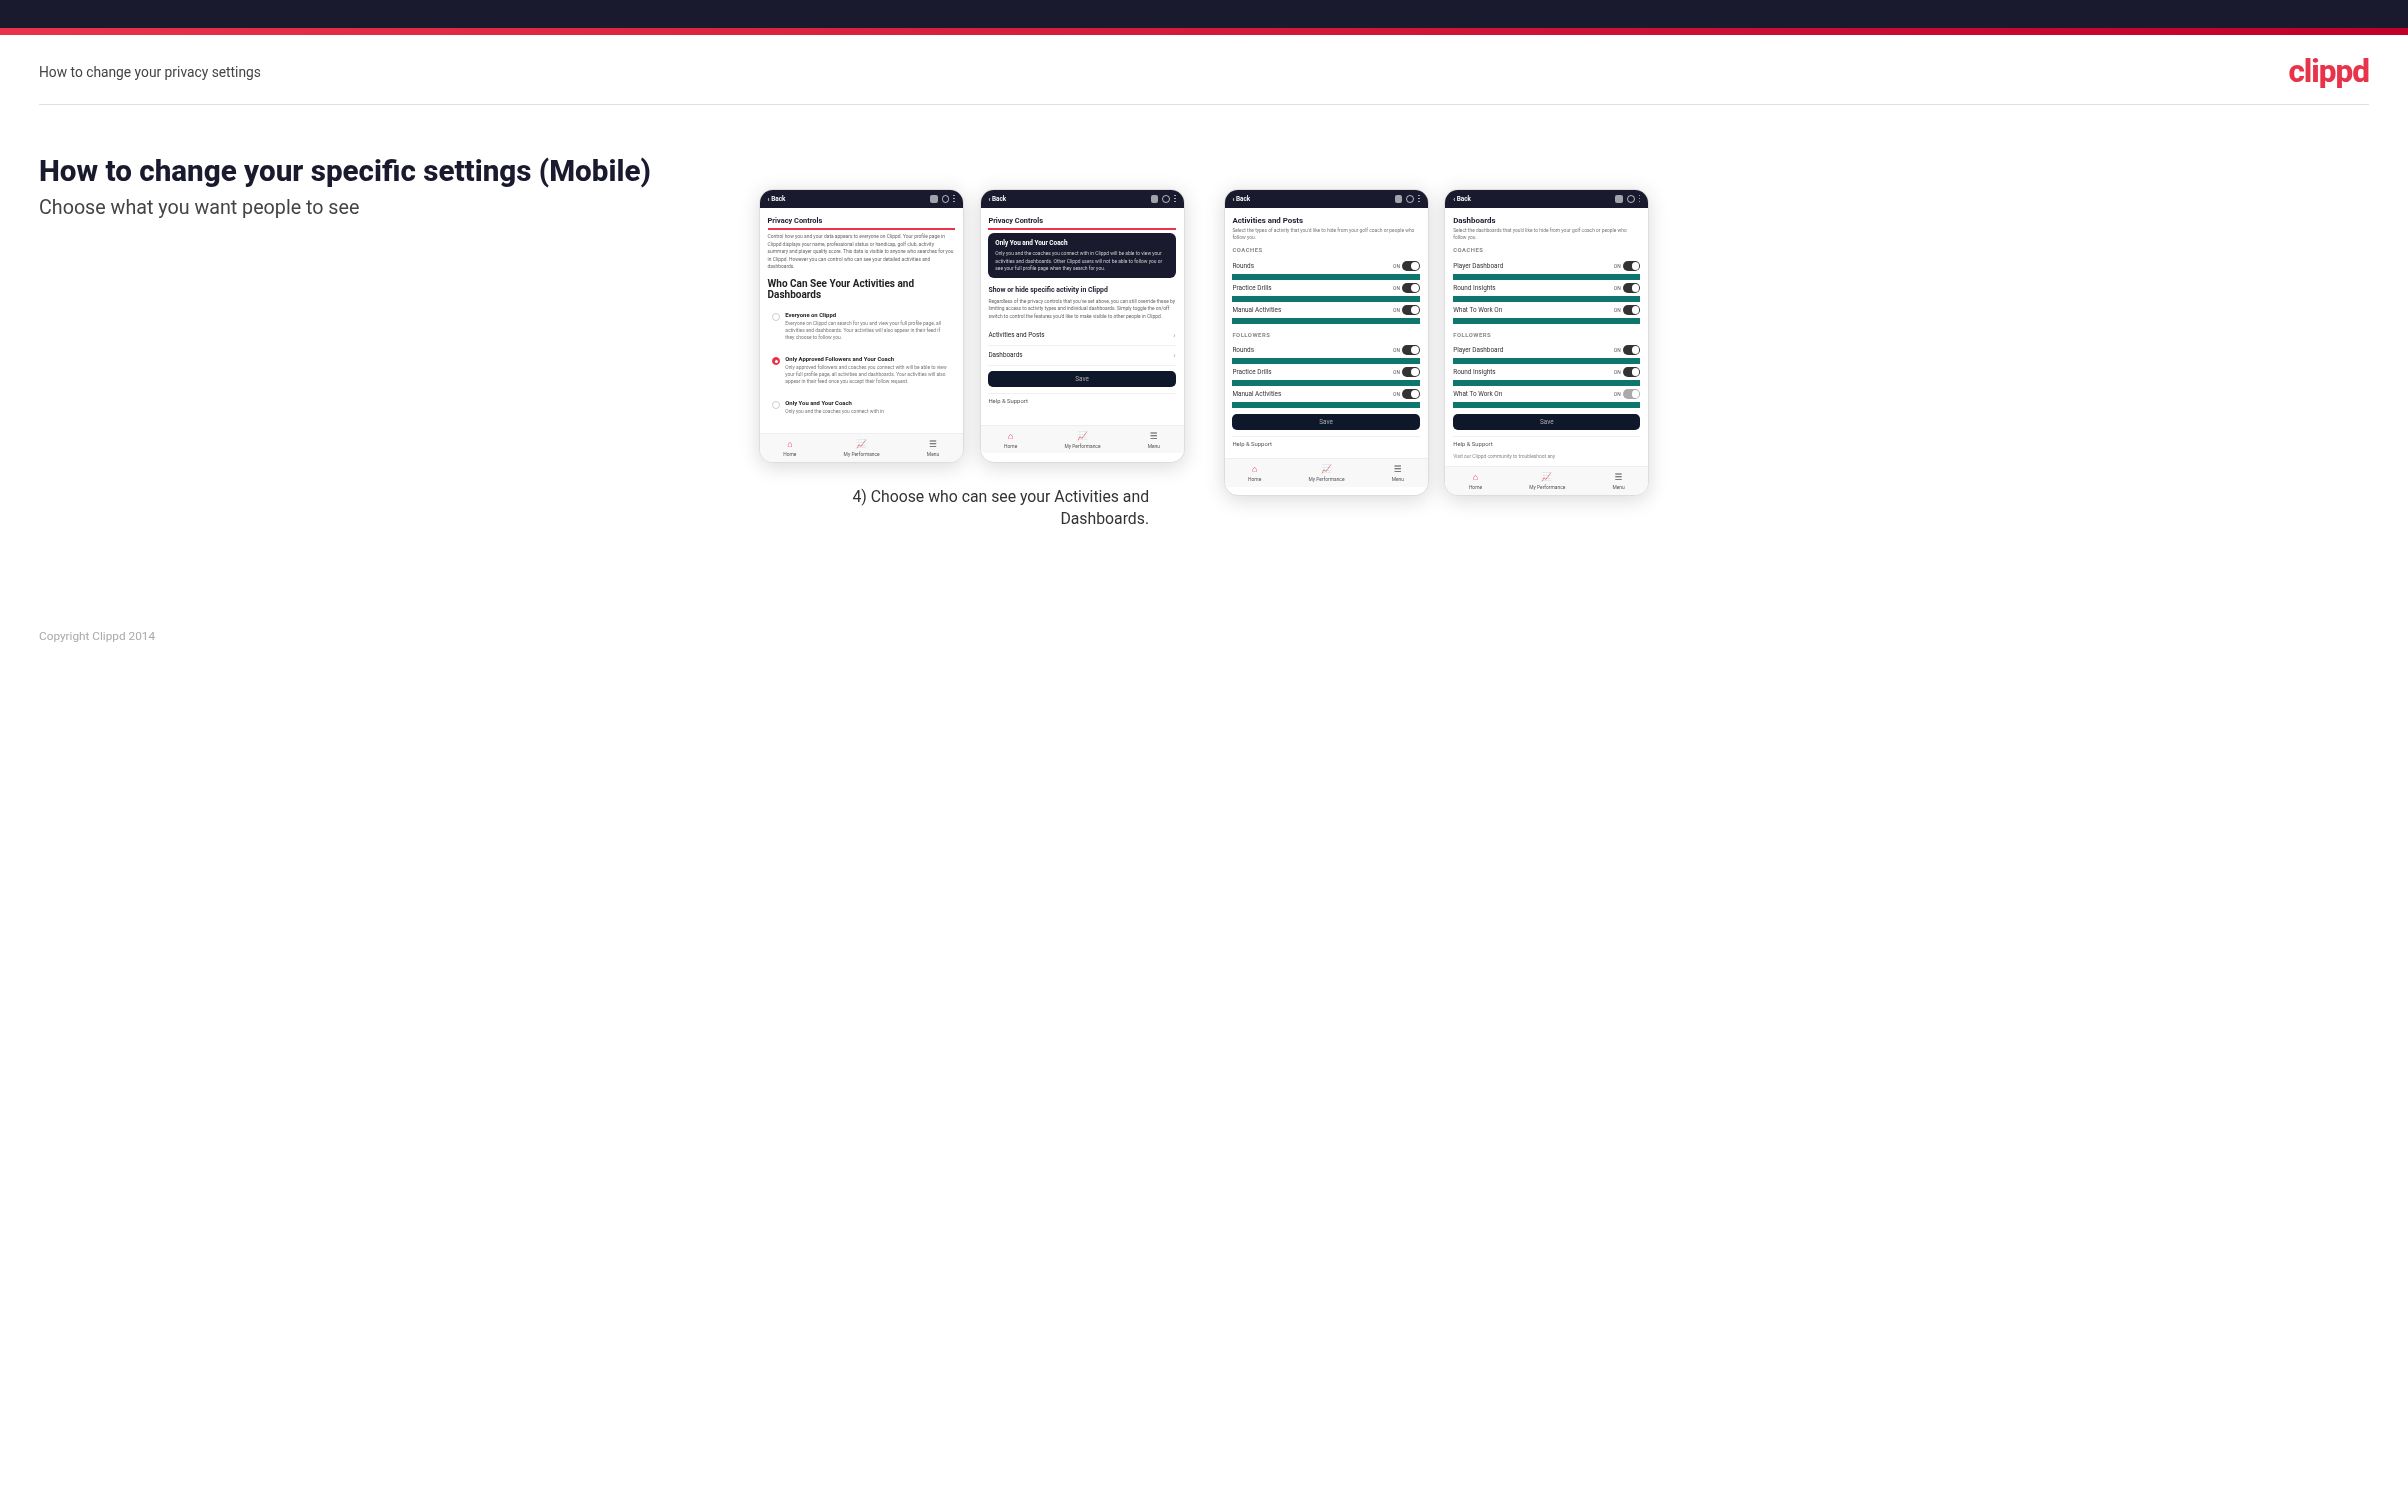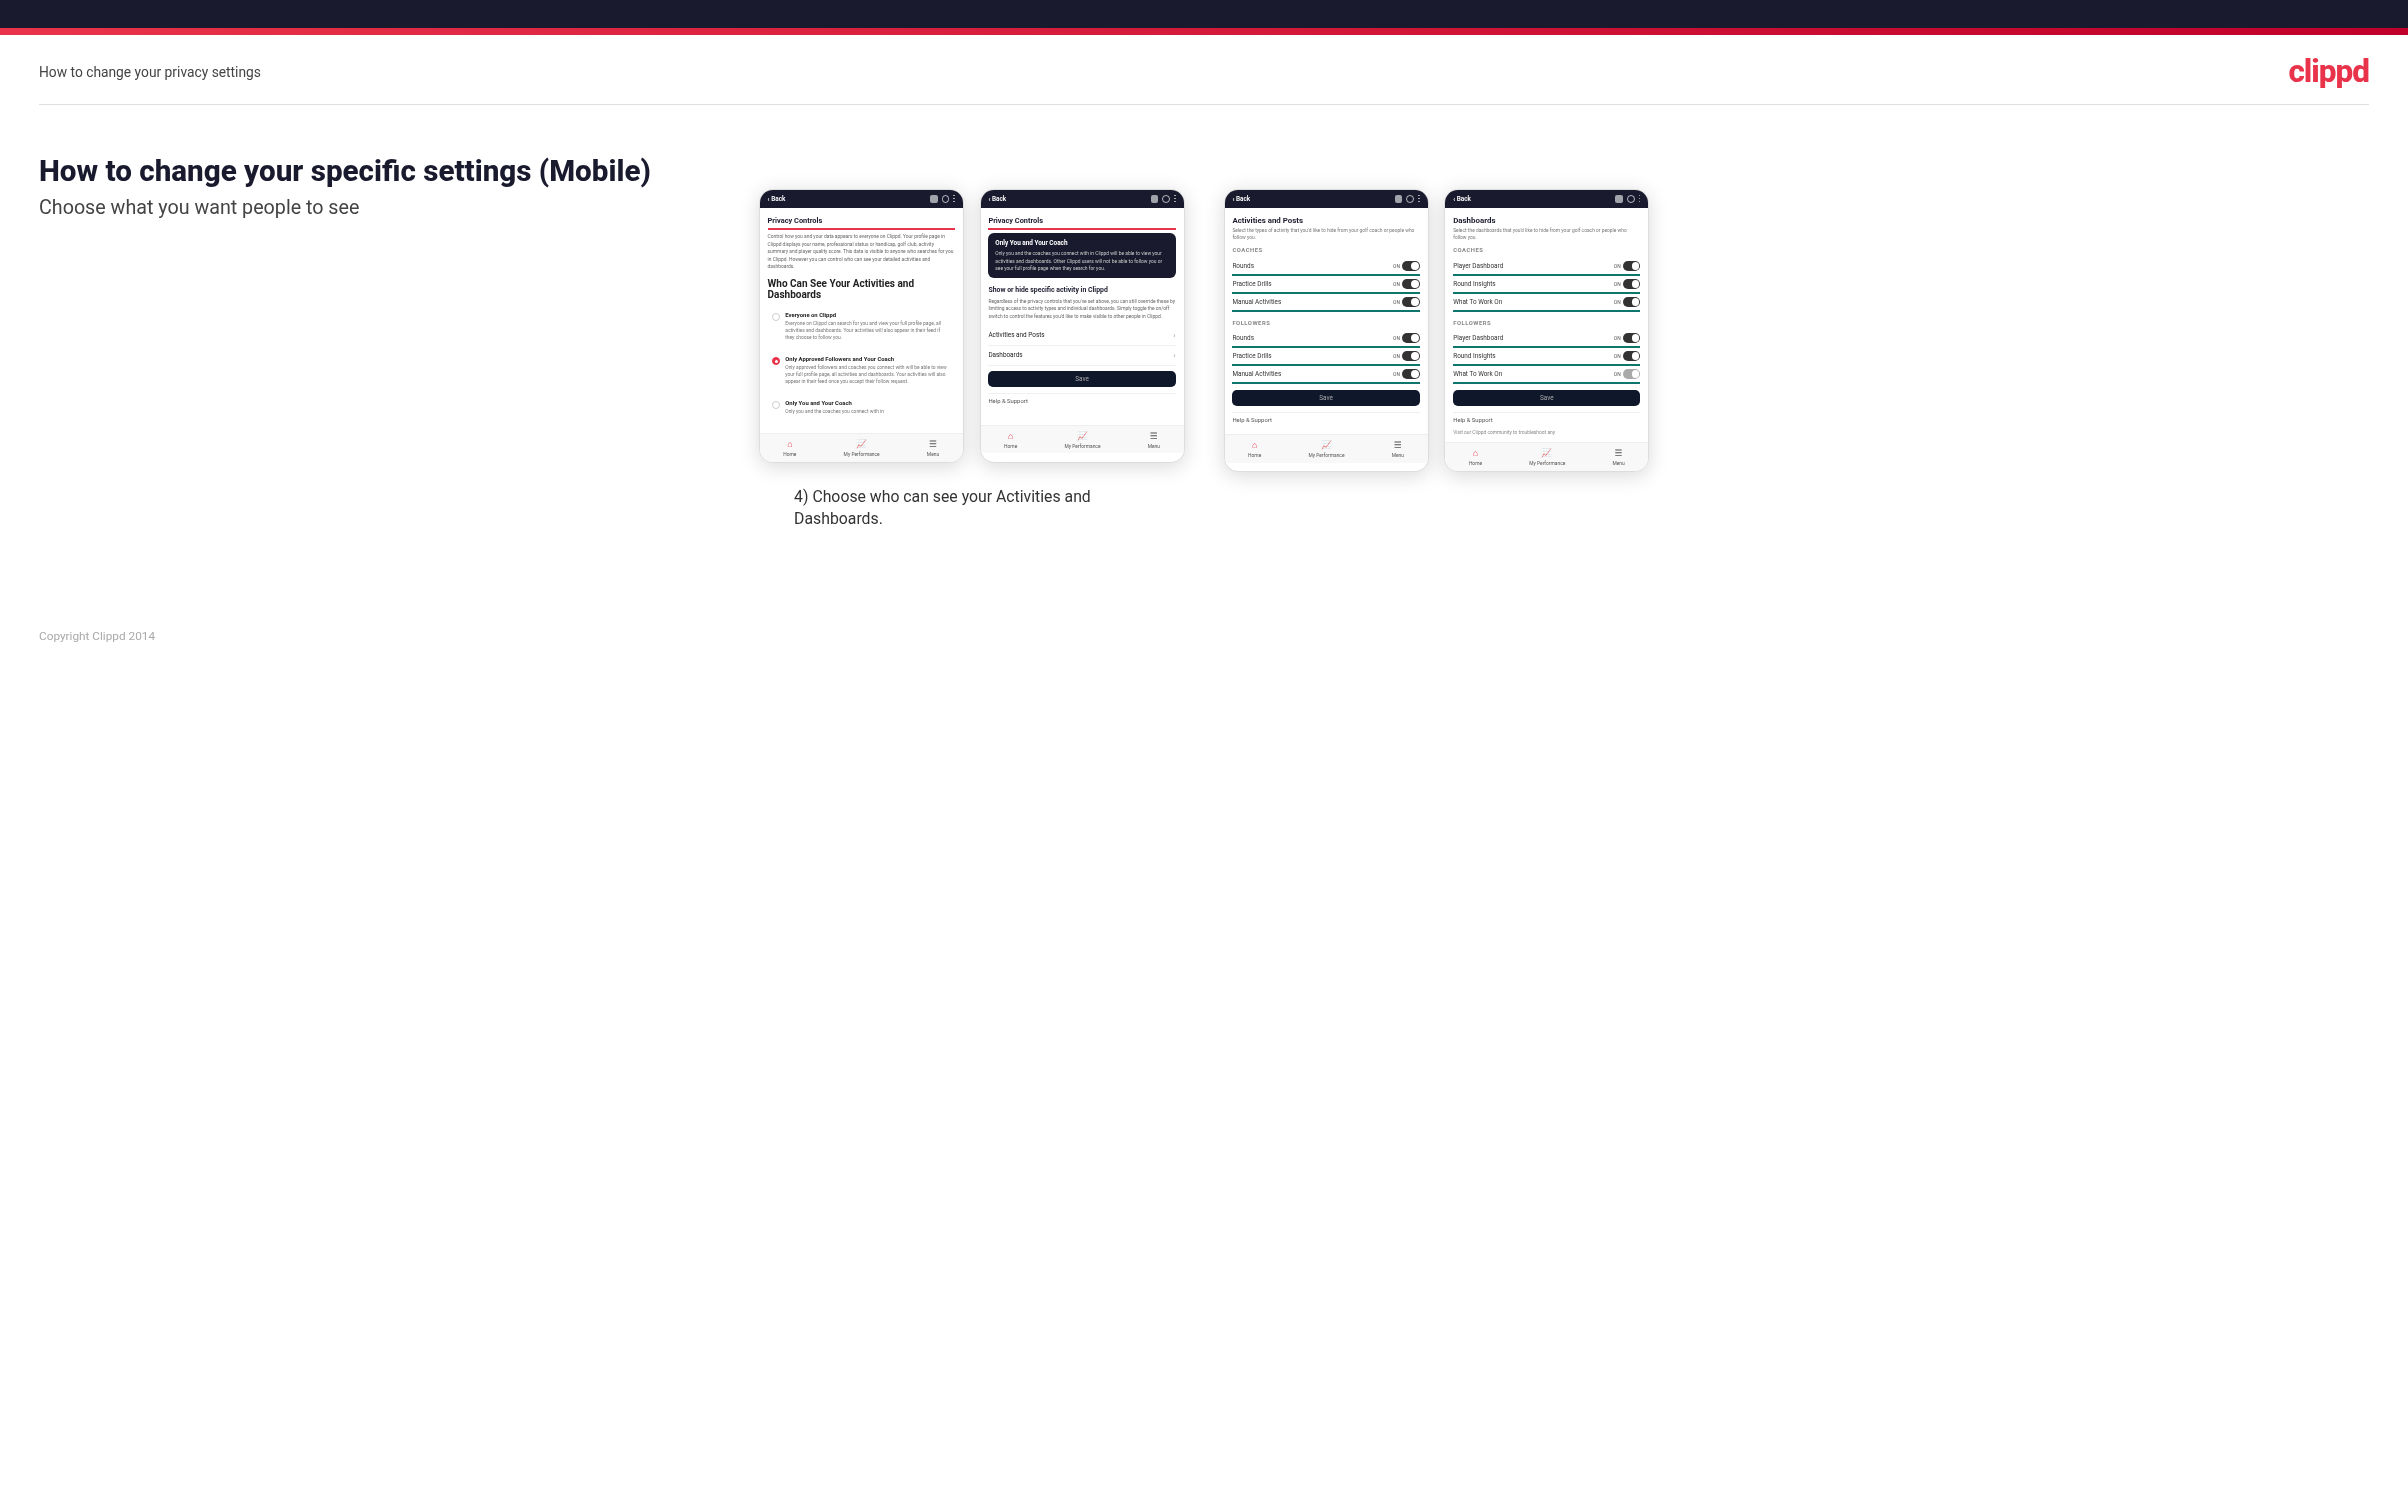--- a/index.html
+++ b/index.html
@@ -255,21 +255,21 @@
       color: #888;
       letter-spacing: 0.5px;
       margin-bottom: 4.9px;
       text-transform: uppercase;
     }
     .toggle-row {
       display: flex;
       justify-content: space-between;
       align-items: center;
       padding: 3px 0;
-      border-bottom: 2px solid #0f766e;
+      border-bottom: 6px solid #0f766e;
     }
     .toggle-row-label {
       font-size: 6.4px;
       color: #333;
     }
     .toggle {
       width: 17.7px;
       height: 9.9px;
       background: #333;
       border-radius: 4.9px;
@@ -342,21 +342,21 @@
       color: #555;
     }
     .phone-nav-icon.active {
       color: #e8334a;
     }
 
     
     .caption {
       font-size: 15.8px;
       color: #333;
-      text-align: left;
+      text-align: right;
       max-width: 355px;
       line-height: 1.4;
     }
 
     
     .copyright {
       padding: 39px 39px 19.7px 39px;
       font-size: 11.8px;
       color: #aaa;
     }

